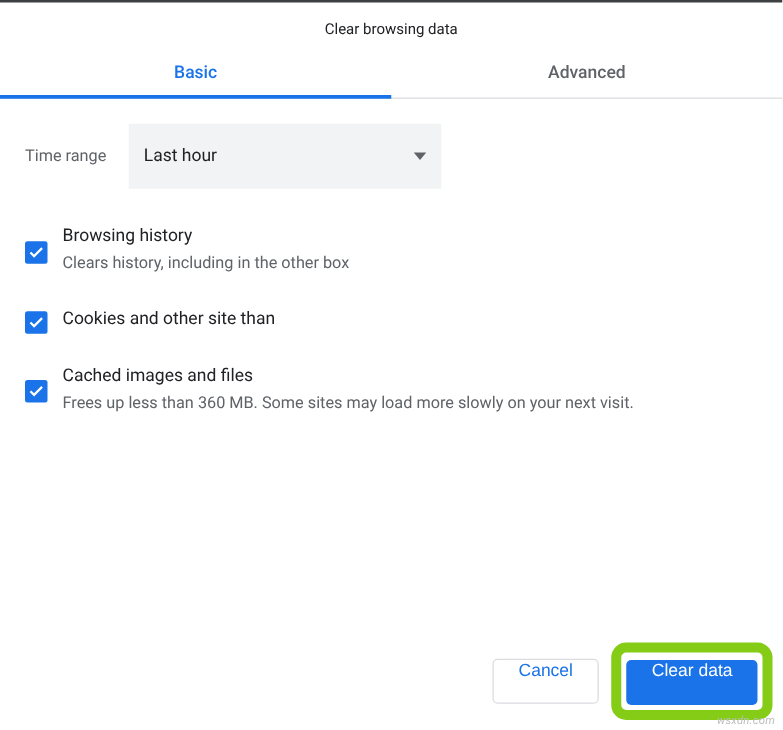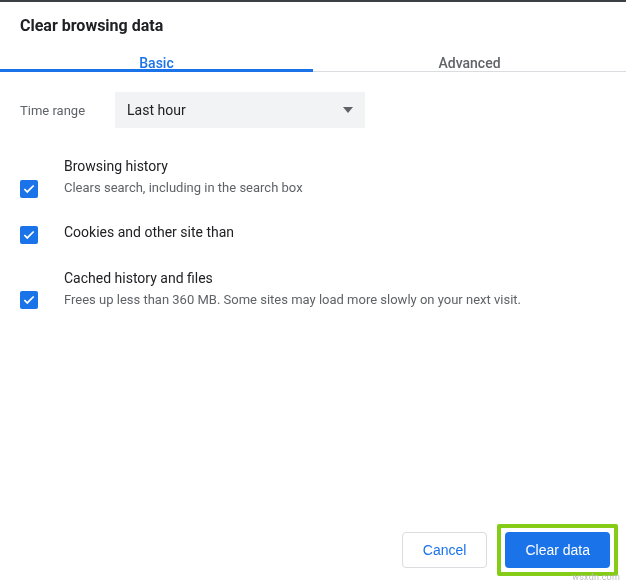--- a/index.html
+++ b/index.html
@@ -9,33 +9,34 @@
       height: 584px;
       background: #fff;
       color: #202124;
       position: relative;
     }
     .topline {
       height: 2px;
       background: #3c4043;
     }
     .dialog-title {
-      font-size: 16px;
-      font-weight: 700;
+      font-size: 12px;
+      font-weight: 400;
       padding: 14px 20px 10px 20px;
       color: #202124;
+      text-align: center;
     }
     .tabs {
       display: flex;
       border-bottom: 1px solid #dadce0;
     }
     .tab {
       flex: 1;
       text-align: center;
-      padding: 10px 0 0 0;
+      padding: 10px 0 12px 0;
       font-size: 14px;
       font-weight: 500;
       color: #5f6368;
       cursor: pointer;
       position: relative;
     }
     .tab.active {
       color: #1a73e8;
     }
     .tab.active::after {
@@ -44,50 +45,50 @@
       left: 0; right: 0; bottom: -1px;
       height: 3px;
       background: #1a73e8;
     }
     .content {
       padding: 20px 20px 10px 20px;
     }
     .time-row {
       display: flex;
       align-items: center;
-      gap: 30px;
+      gap: 18px;
       margin-bottom: 30px;
     }
     .time-label {
       font-size: 13px;
       color: #5f6368;
     }
     .select {
       display: flex;
       align-items: center;
       justify-content: space-between;
       background: #f1f3f4;
       border: none;
-      height: 36px;
+      height: 52px;
       width: 250px;
       padding: 0 12px;
       font-size: 14px;
       color: #202124;
       cursor: pointer;
     }
     .caret {
       width: 0; height: 0;
       border-left: 5px solid transparent;
       border-right: 5px solid transparent;
       border-top: 6px solid #5f6368;
     }
     .option-row {
       display: flex;
-      align-items: flex-end;
-      gap: 26px;
+      align-items: center;
+      gap: 12px;
       margin-bottom: 26px;
     }
     .checkbox {
       width: 18px; height: 18px;
       background: #1a73e8;
       border-radius: 2px;
       display: inline-flex;
       align-items: center;
       justify-content: center;
       margin-top: 2px;
@@ -115,45 +116,45 @@
       align-items: center;
     }
     .btn {
       height: 36px;
       padding: 0 20px;
       font-size: 14px;
       font-weight: 500;
       border-radius: 4px;
       cursor: pointer;
       display: inline-flex;
-      align-items: center;
       justify-content: center;
     }
     .btn-cancel {
       background: #fff;
       color: #1a73e8;
       border: 1px solid #dadce0;
     }
     .btn-primary {
       background: #1a73e8;
       color: #fff;
       border: none;
     }
     .highlight-box {
-      border: 4px solid #84cc16;
+      border: 8px solid #84cc16;
       padding: 4px;
-      border-radius: 2px;
+      border-radius: 12px;
     }
     .watermark {
       position: absolute;
       bottom: 2px;
       right: 6px;
       font-size: 9px;
       color: #bdbdbd;
       letter-spacing: 0.2px;
+      font-style: italic;
     }
   </style>
 </head>
 <body>
 
 <div class="topline"></div>
 
 <div class="dialog-title">Clear browsing data</div>
 
 <div class="tabs">
@@ -176,21 +177,21 @@
   </div>
 
   <div class="option-row">
     <span class="checkbox">
       <svg viewBox="0 0 24 24">
           <path fill="none" stroke="#fff" stroke-width="3" d="M4 12l5 5L20 6"></path>
         </svg>
     </span>
     <div class="option-text">
       <div class="opt-title">Browsing history</div>
-      <div class="opt-desc">Clears search, including in the search box</div>
+      <div class="opt-desc">Clears history, including in the other box</div>
     </div>
   </div>
 
   <div class="option-row">
     <span class="checkbox">
       <svg viewBox="0 0 24 24">
           <path fill="none" stroke="#fff" stroke-width="3" d="M4 12l5 5L20 6"></path>
         </svg>
     </span>
     <div class="option-text">
@@ -198,21 +199,21 @@
     </div>
   </div>
 
   <div class="option-row">
     <span class="checkbox">
       <svg viewBox="0 0 24 24">
           <path fill="none" stroke="#fff" stroke-width="3" d="M4 12l5 5L20 6"></path>
         </svg>
     </span>
     <div class="option-text">
-      <div class="opt-title">Cached history and files</div>
+      <div class="opt-title">Cached images and files</div>
       <div class="opt-desc">Frees up less than 360 MB. Some sites may load more slowly on your next visit.</div>
     </div>
   </div>
 
 </div>
 
 <div class="footer">
   <button class="btn btn-cancel">
     <span>Cancel</span>
   </button>

